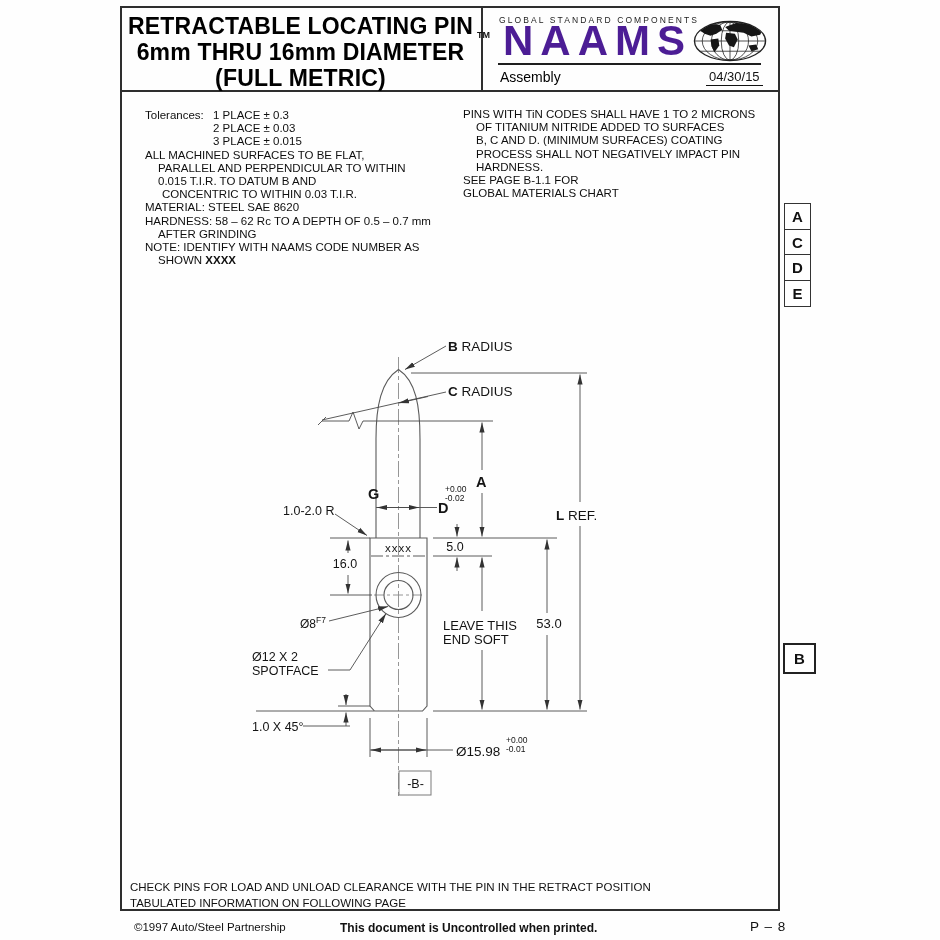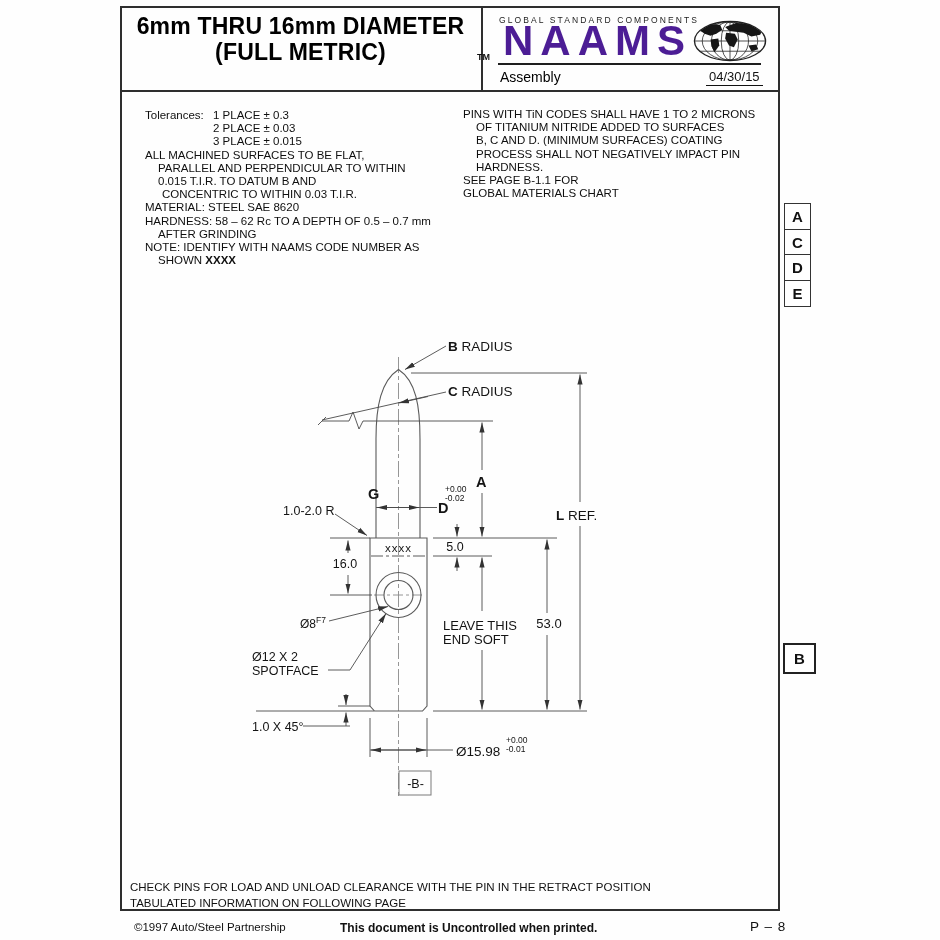--- a/index.html
+++ b/index.html
@@ -7,21 +7,21 @@
           font-family:"Liberation Sans", sans-serif;color:#111;}
   .abs{position:absolute;}
 
   
   #main-border{left:120px;top:6px;width:660px;height:905px;border:2px solid #2e2e2e;box-sizing:border-box;}
   #title-box{left:120px;top:6px;width:363px;height:86px;border-right:2px solid #2e2e2e;
              border-bottom:2px solid #2e2e2e;box-sizing:border-box;text-align:center;padding-top:7px;}
   .title-line{font-size:23px;font-weight:bold;line-height:26px;letter-spacing:.2px;color:#000;}
   #logo-box{left:483px;top:6px;width:297px;height:86px;box-sizing:border-box;border-bottom:2px solid #2e2e2e;}
   #brand-tagline{left:16px;top:9px;font-size:8.5px;letter-spacing:2.1px;color:#1c1c1c;white-space:nowrap;}
-  #brand-tm{left:-6px;top:46px;font-size:9px;font-weight:bold;}
+  #brand-tm{left:-6px;top:24px;font-size:9px;font-weight:bold;}
   #brand-name{left:20px;top:14px;font-size:42px;font-weight:bold;letter-spacing:7px;color:#4c1d95;line-height:42px;}
   #brand-rule{left:15px;top:57px;width:263px;height:2px;background:#1e1e1e;}
   #brand-category{left:17px;top:63px;font-size:14px;color:#000;}
   #brand-date{left:223px;top:63px;font-size:13px;border-bottom:1.5px solid #111;padding:0 3px 1px 3px;}
   #globe{left:210px;top:14px;}
 
   
   #notes-left{left:145px;top:109px;width:310px;}
   #notes-right{left:463px;top:108px;width:310px;}
   .note-line{font-size:11.5px;line-height:13.2px;white-space:nowrap;color:#0f0f0f;}
@@ -54,20 +54,21 @@
   .cline{stroke:#8a8a8a;stroke-width:0.9;fill:none;}
 </style>
 </head>
 <body>
 
 <div id="screen">
 
   <div class="abs" id="main-border"></div>
 
   <div class="abs" id="title-box">
+    <div class="title-line">RETRACTABLE LOCATING PIN</div>
     <div class="title-line">6mm THRU 16mm DIAMETER</div>
     <div class="title-line">(FULL METRIC)</div>
   </div>
 
   <div class="abs" id="logo-box">
     <div class="abs" id="brand-tagline">GLOBAL STANDARD COMPONENTS</div>
     <div class="abs" id="brand-tm">TM</div>
     <div class="abs" id="brand-name">NAAMS</div>
     <svg class="abs" id="globe" width="74" height="42" viewBox="0 0 76 43">
       <defs>

